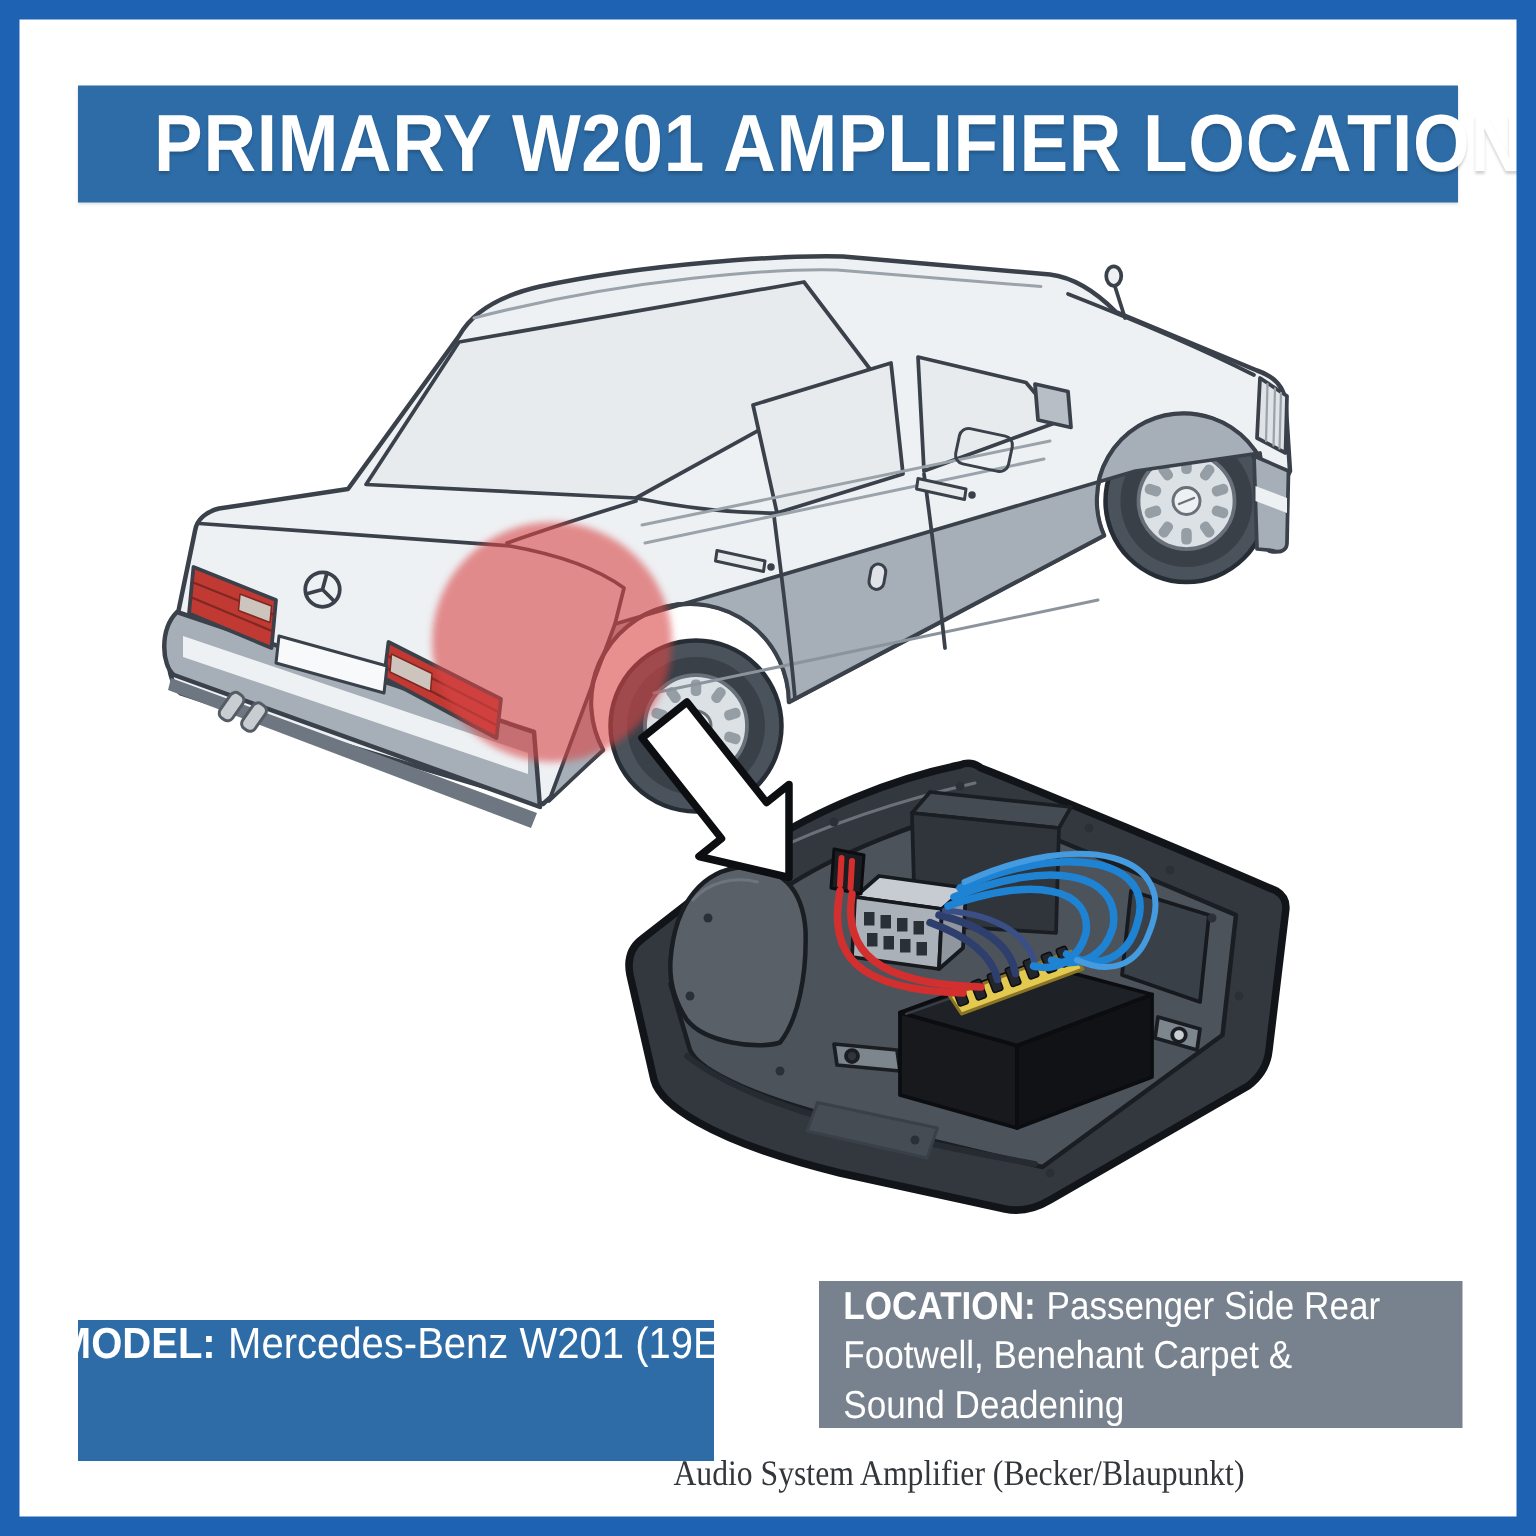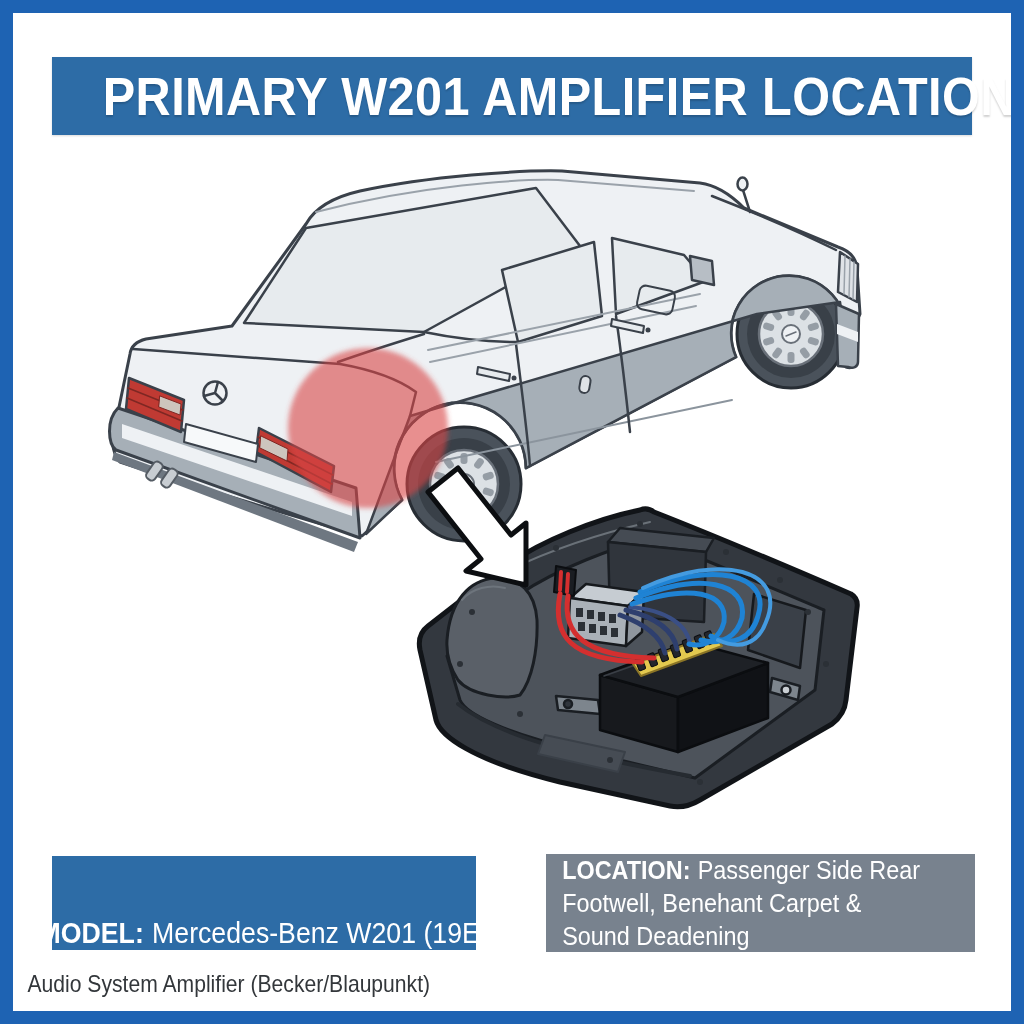--- a/index.html
+++ b/index.html
@@ -6,31 +6,31 @@
   body{width:1024px;height:1024px;position:relative;overflow:hidden;
        font-family:"Liberation Sans",sans-serif;}
   .frame{position:absolute;inset:0;border:13px solid var(--frame-blue,#1e63b3);
          z-index:10;pointer-events:none;}
   .banner{position:absolute;left:52px;top:57px;width:920px;height:78px;
           background:var(--panel-blue,#2d6ca6);display:flex;align-items:center;
           z-index:5;box-shadow:0 1px 2px rgba(0,0,0,.15);}
   .banner .txt{color:#fff;font-weight:bold;font-size:54px;white-space:nowrap;
           transform:scaleX(.9);letter-spacing:.5px;text-shadow:0 2px 2px rgba(0,0,0,.18);}
   .art{position:absolute;left:0;top:0;width:1024px;height:1024px;z-index:1;}
-  .model-box{position:absolute;left:52px;top:856px;width:424px;height:94px;
-          background:var(--panel-blue,#2d6ca6);display:flex;align-items:flex-end;
+  .model-box{position:absolute;left:52px;top:880px;width:424px;height:94px;
+          background:var(--panel-blue,#2d6ca6);display:flex;align-items:flex-start;
           justify-content:center;z-index:5;}
   .model-box .txt{color:#fff;font-size:29px;white-space:nowrap;transform:scaleX(.92);}
   .model-box b{font-weight:bold;margin-right:9px;}
   .location-box{position:absolute;left:546px;top:854px;width:429px;height:98px;
           background:var(--panel-gray,#78828e);display:flex;align-items:center;z-index:5;}
   .location-box .txt{color:#fff;font-size:26px;line-height:33px;
           padding:0 12px 0 18px;transform:scaleX(.9);transform-origin:left center;}
   .location-box b{font-weight:bold;margin-right:8px;}
-  .caption{position:absolute;left:0;top:970px;width:856px;text-align:left;z-index:5;}
+  .caption{position:absolute;left:0;top:970px;width:856px;text-align:right;z-index:5;font-family:Liberation Serif, serif;}
   .caption .txt{display:inline-block;color:var(--caption-text,#33373b);
           font-size:24px;white-space:nowrap;transform:scaleX(.88);}
   .highlight{fill:var(--highlight-red,#d94545);}
   .wire-red{stroke:var(--wire-red,#d42f2f);}
   .wire-blue{stroke:var(--wire-blue,#1f83d4);}
   .terminal{fill:var(--terminal-yellow,#e3c94f);}
   .taillight{fill:var(--tail-light-red,#c03a33);}
 </style>
 </head>
 <body>

